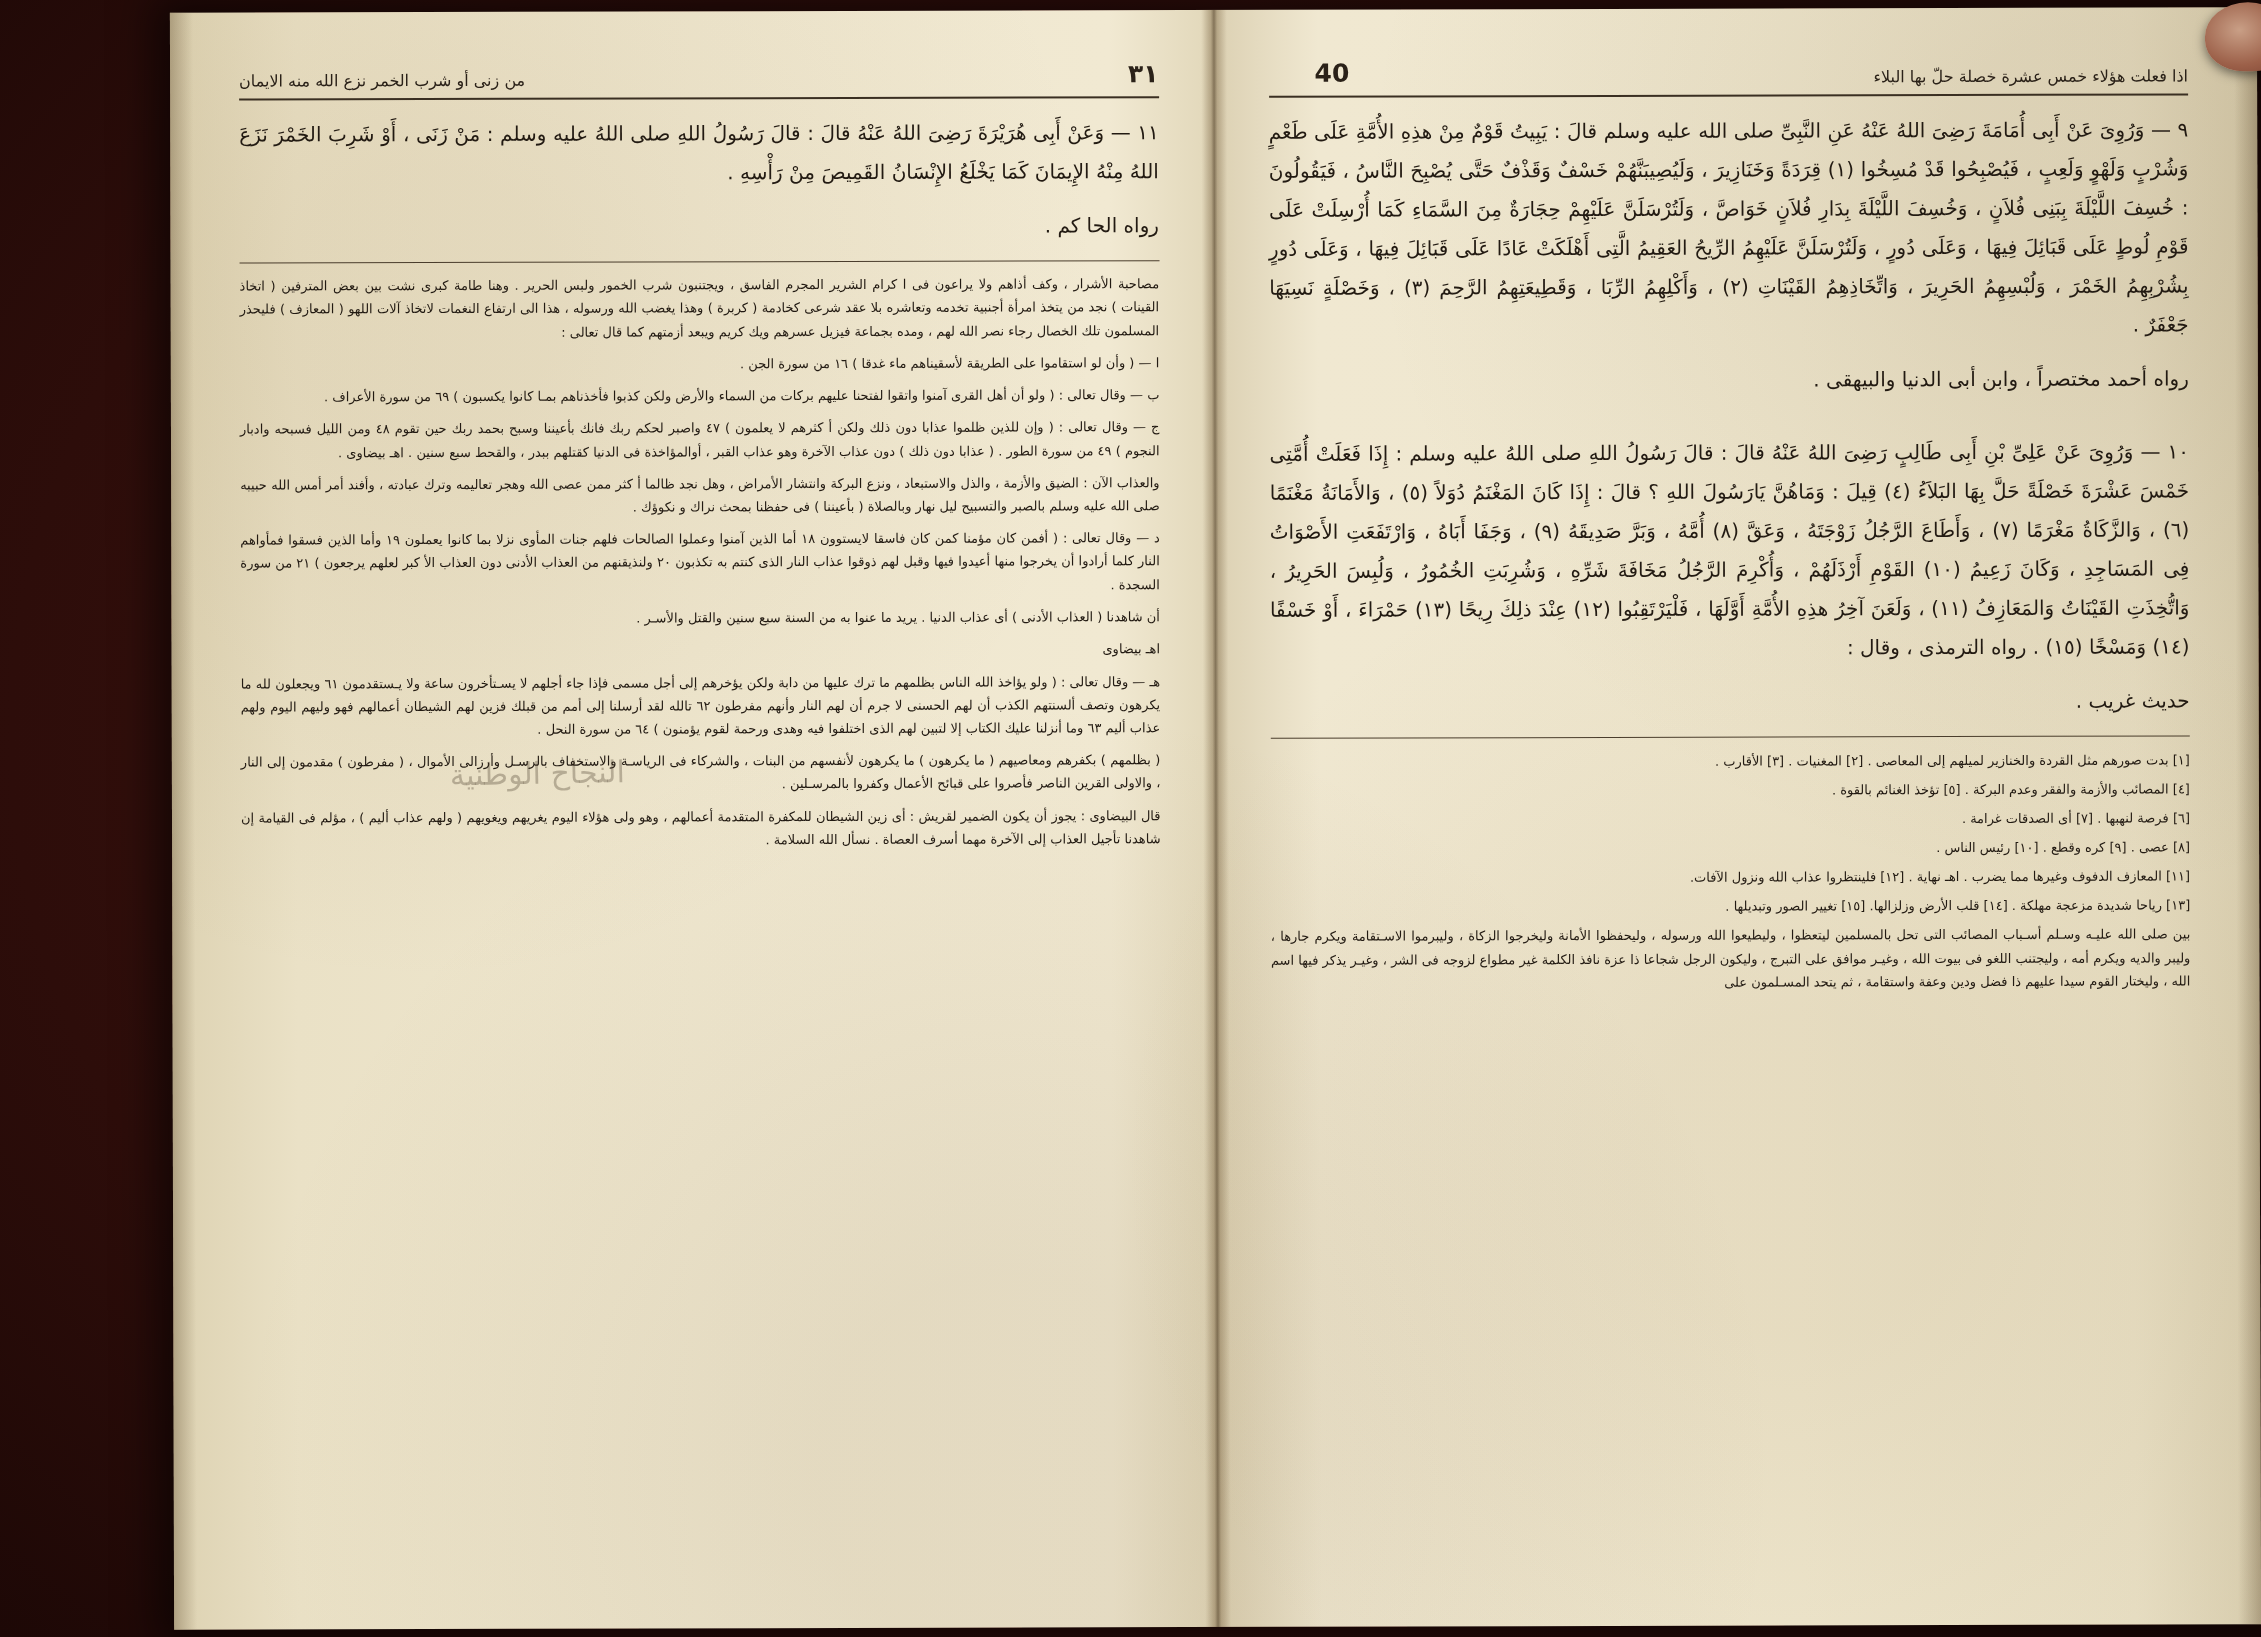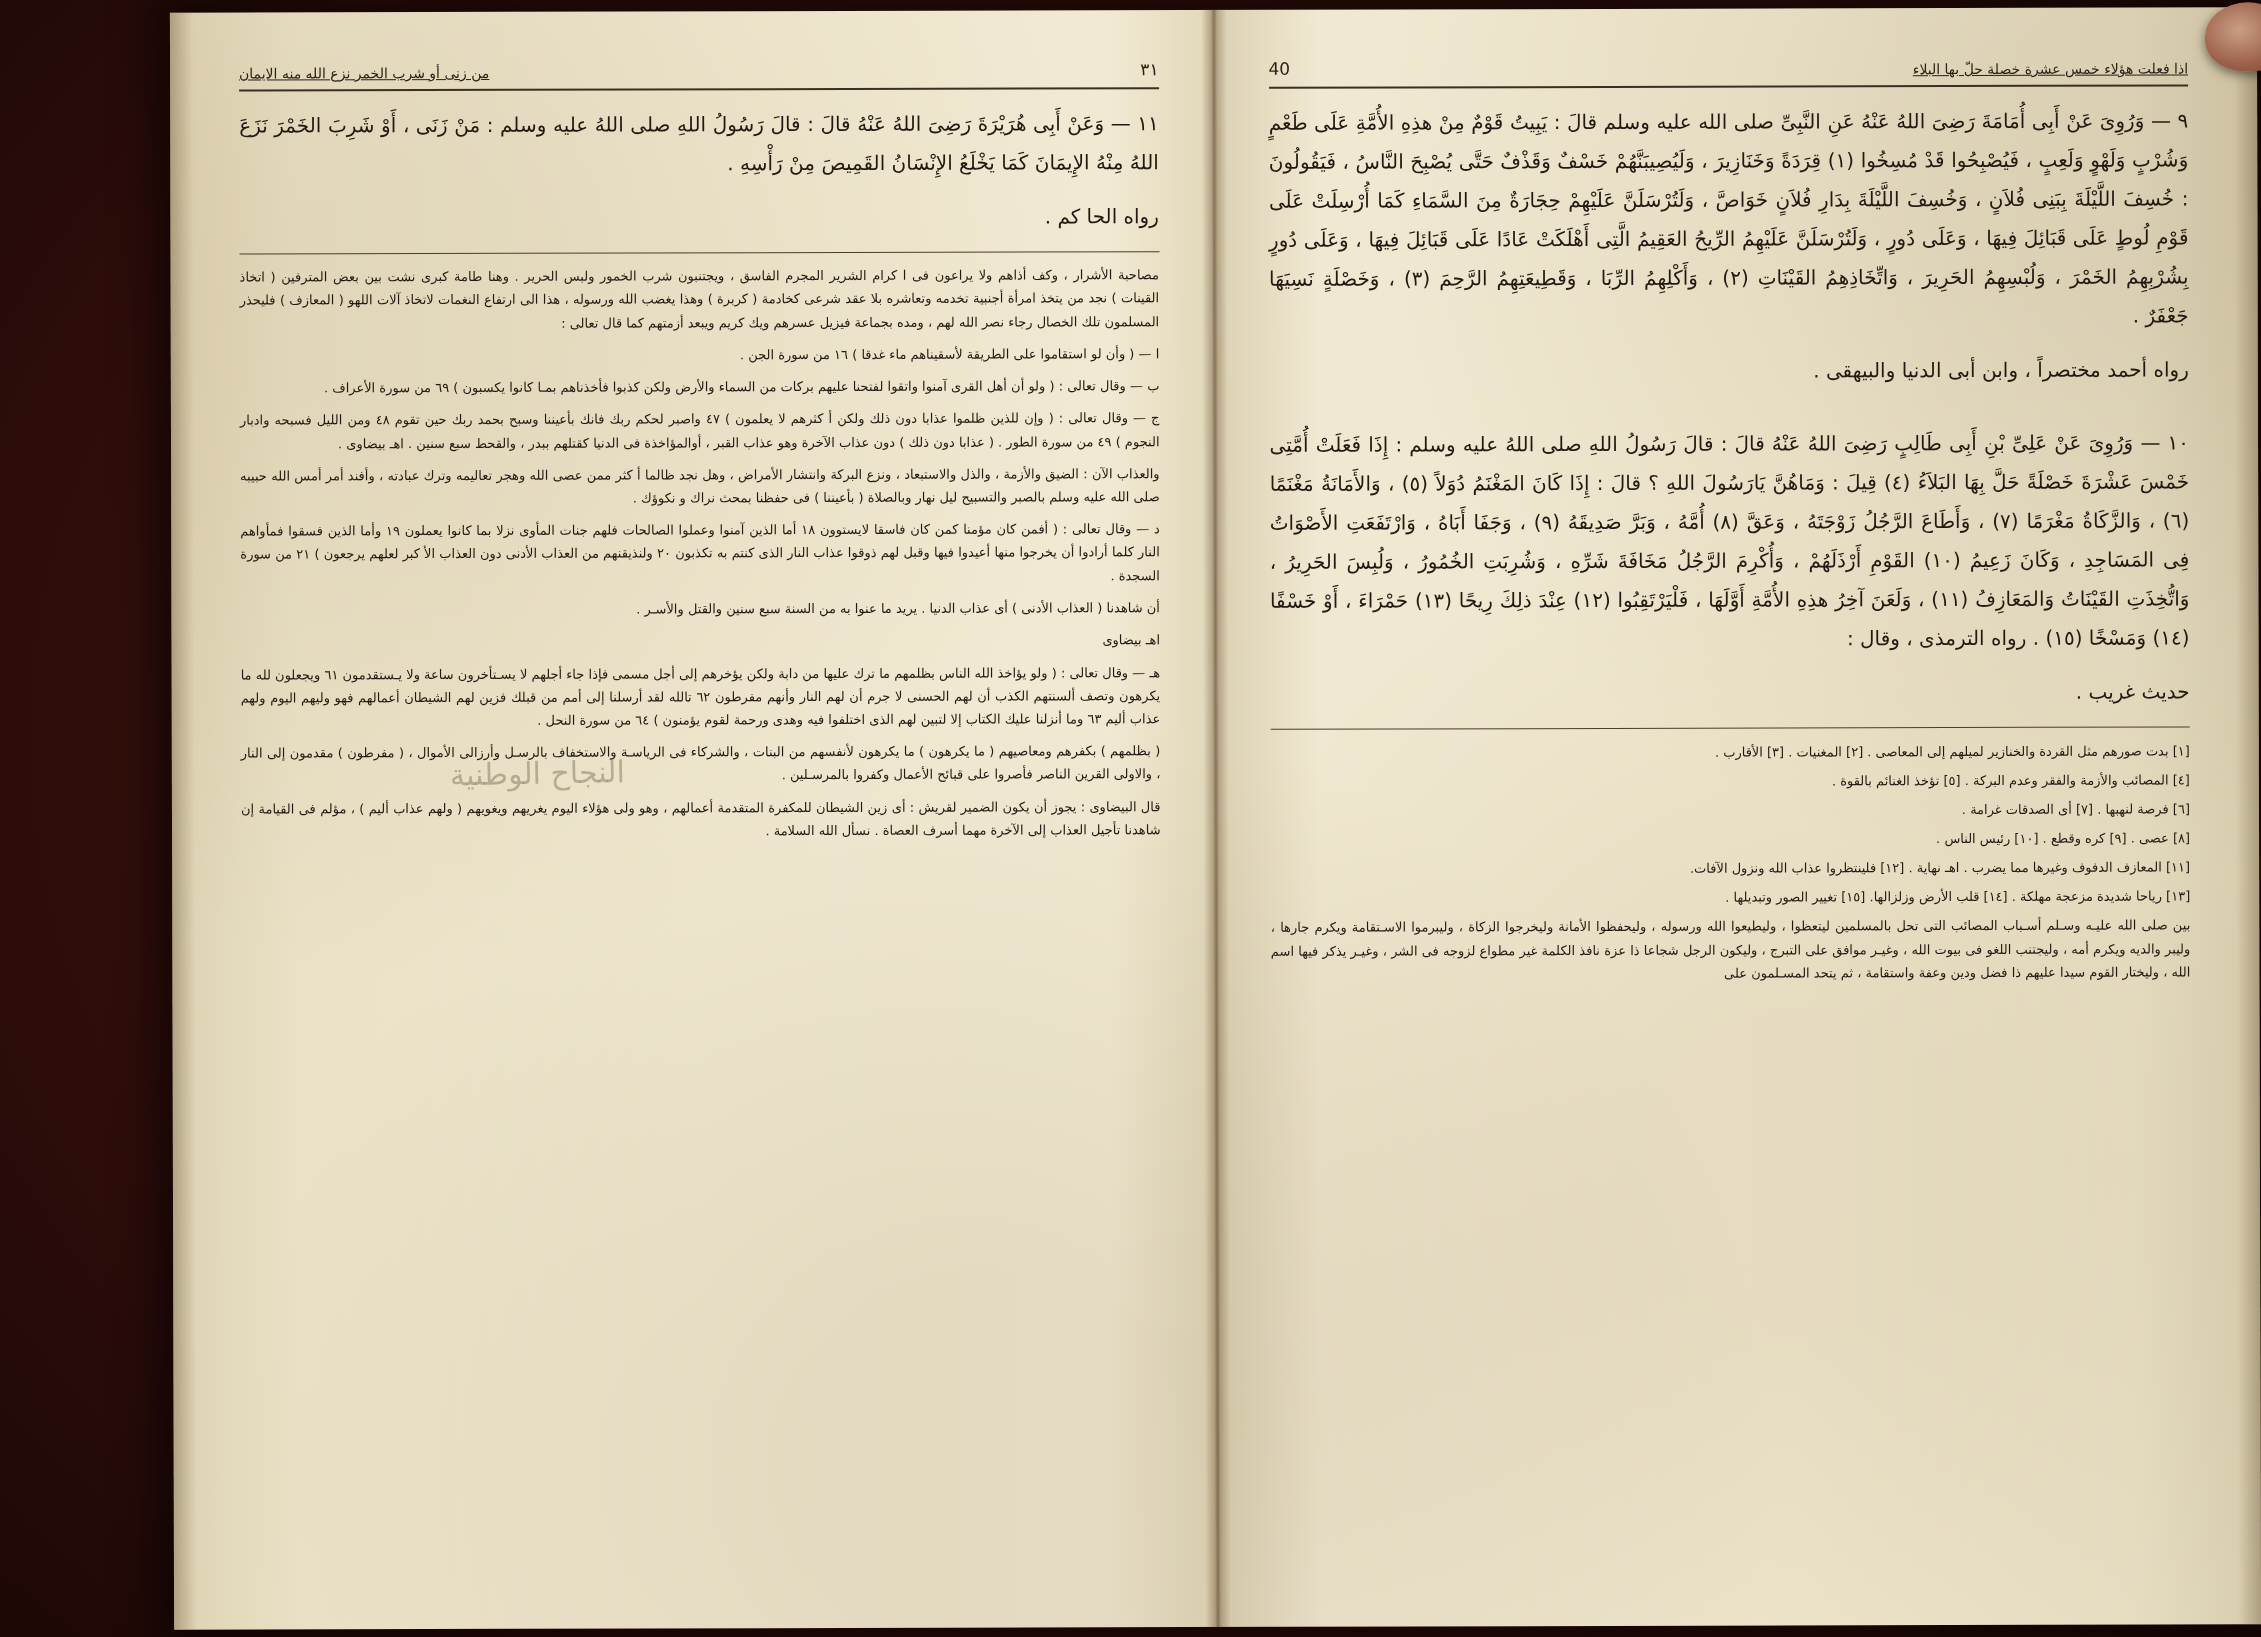--- a/index.html
+++ b/index.html
@@ -31,22 +31,22 @@
          background:radial-gradient(ellipse at 40% 40%,#c99f86,#9c6049 60%,#7d4332 100%);
          box-shadow:0 3.4px 10.3px rgba(0,0,0,.5);}
 
   
   .page{position:absolute;top:0;bottom:0;width:50%;box-sizing:border-box;}
   .page.right{right:0;padding:49px 69px 34px 55px;}   
   .page.left{left:0;padding:49px 55px 34px 69px;}     
 
   .hdr{display:flex;align-items:flex-end;justify-content:space-between;
        font-size:17px;color:#2a2118;letter-spacing:0;padding-bottom:8px;}
-  .hdr .ttl{font-size:14px;text-decoration:underline;}
-  .hdr .num{font-size:17px;font-weight:normal;}
+  .hdr .ttl{font-size:16px;}
+  .hdr .num{font-size:25px;font-weight:bold;margin-left:46px;}
   .rule{height:1.7px;background:#3a2f22;margin:0 0 15px 0;}
 
   .body{color:#221a12;}
 
   
   .main{font-size:20px;line-height:1.95;text-align:justify;letter-spacing:0;}
   .main p{margin:0 0 15px 0;}
 
   
   .cmt{font-size:13px;line-height:1.78;text-align:justify;}

